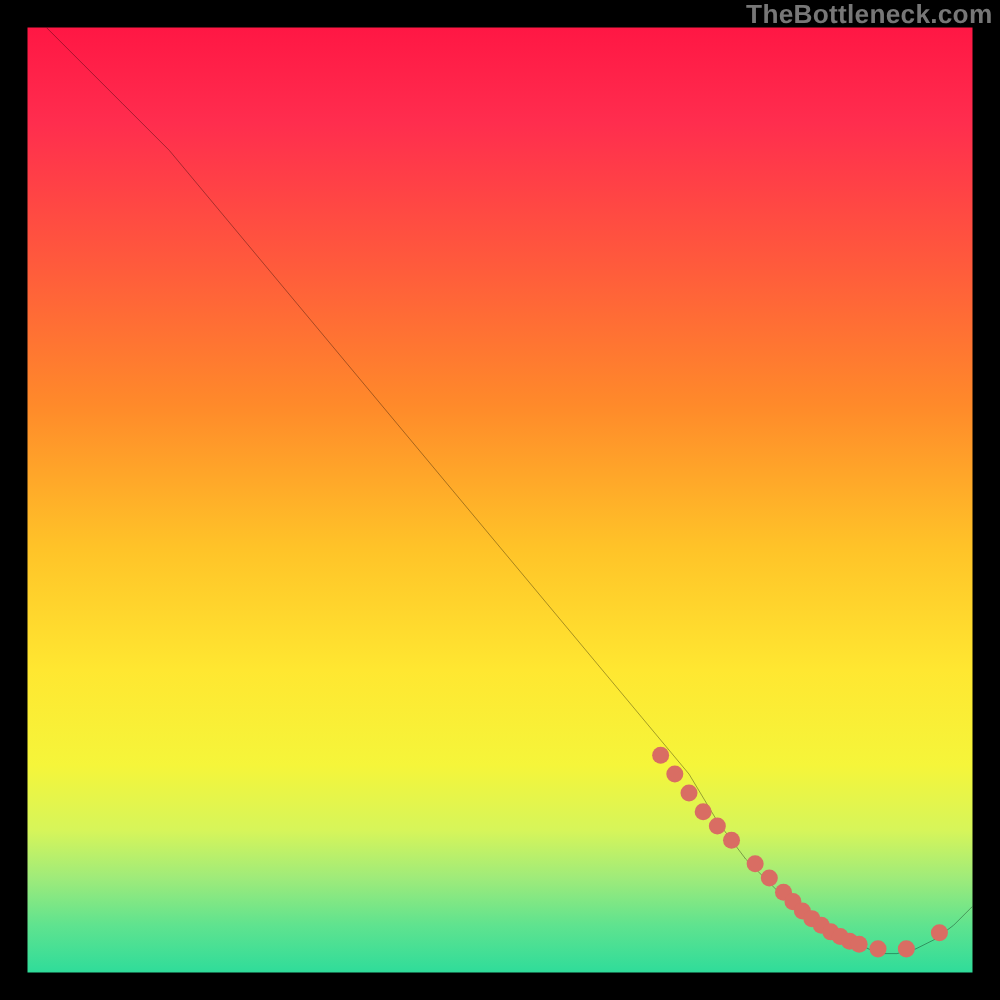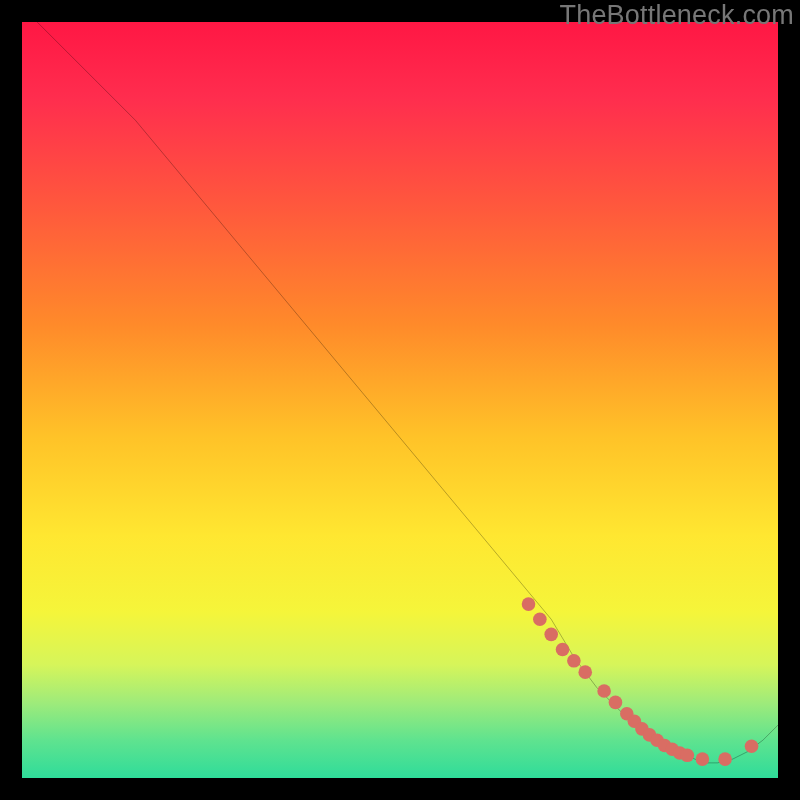--- a/index.html
+++ b/index.html
@@ -43,23 +43,23 @@
     left: 22px;
     top: 22px;
     width: 756px;
     height: 756px;
   }
   .watermark {
     position: absolute;
     top: 0;
     right: 6px;
     color: #777;
-    font-size: 27px;
+    font-size: 21px;
     letter-spacing: 0.2px;
-    font-weight: 400;
+    font-weight: 700;
     text-align: right;
   }
 </style>
 </head>
 <body>
 
 <div class="stage">
 
   <div class="plot-bg"></div>
 

